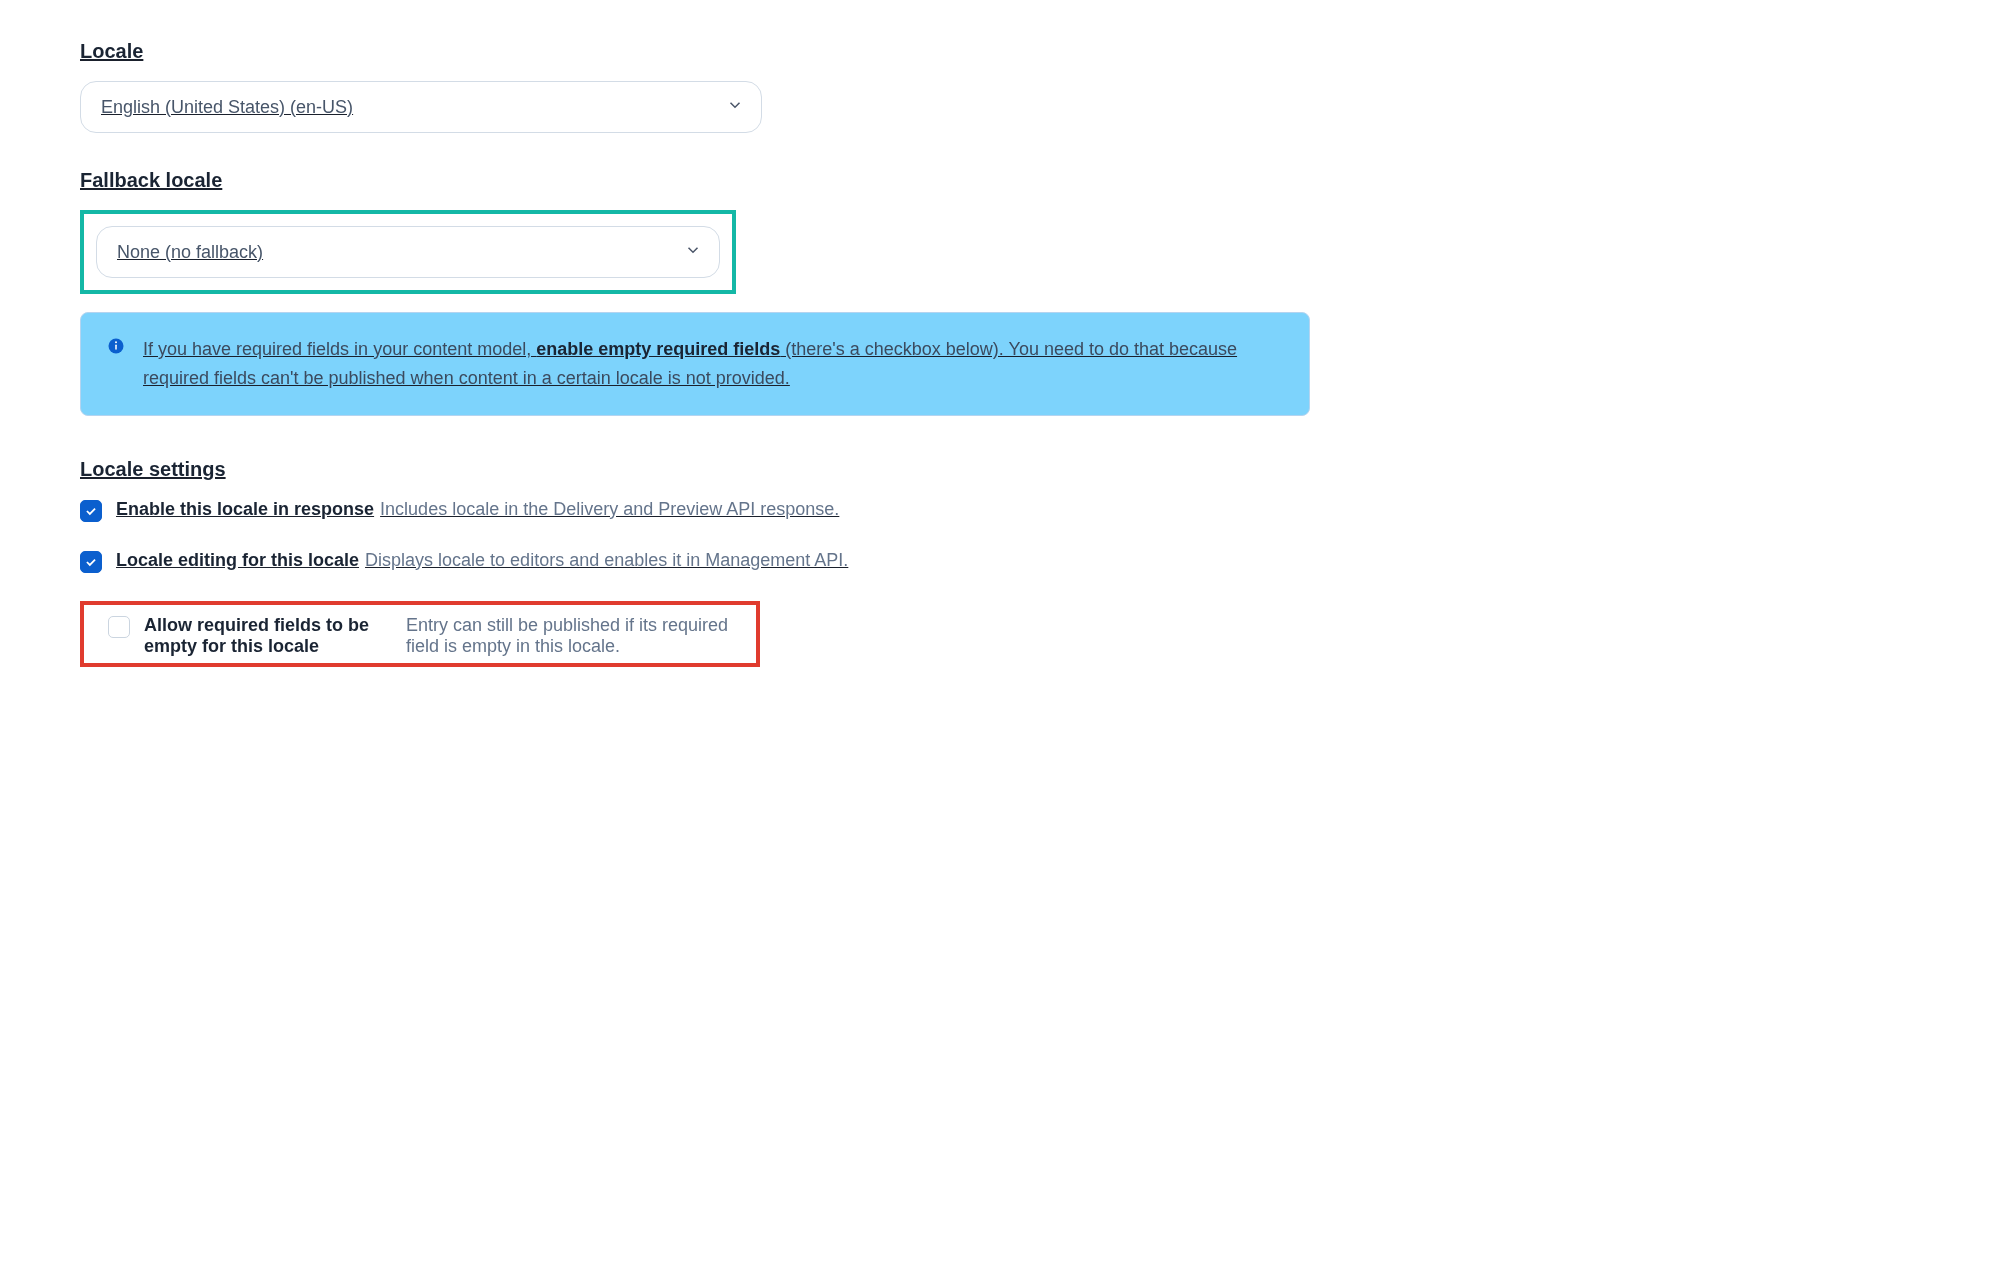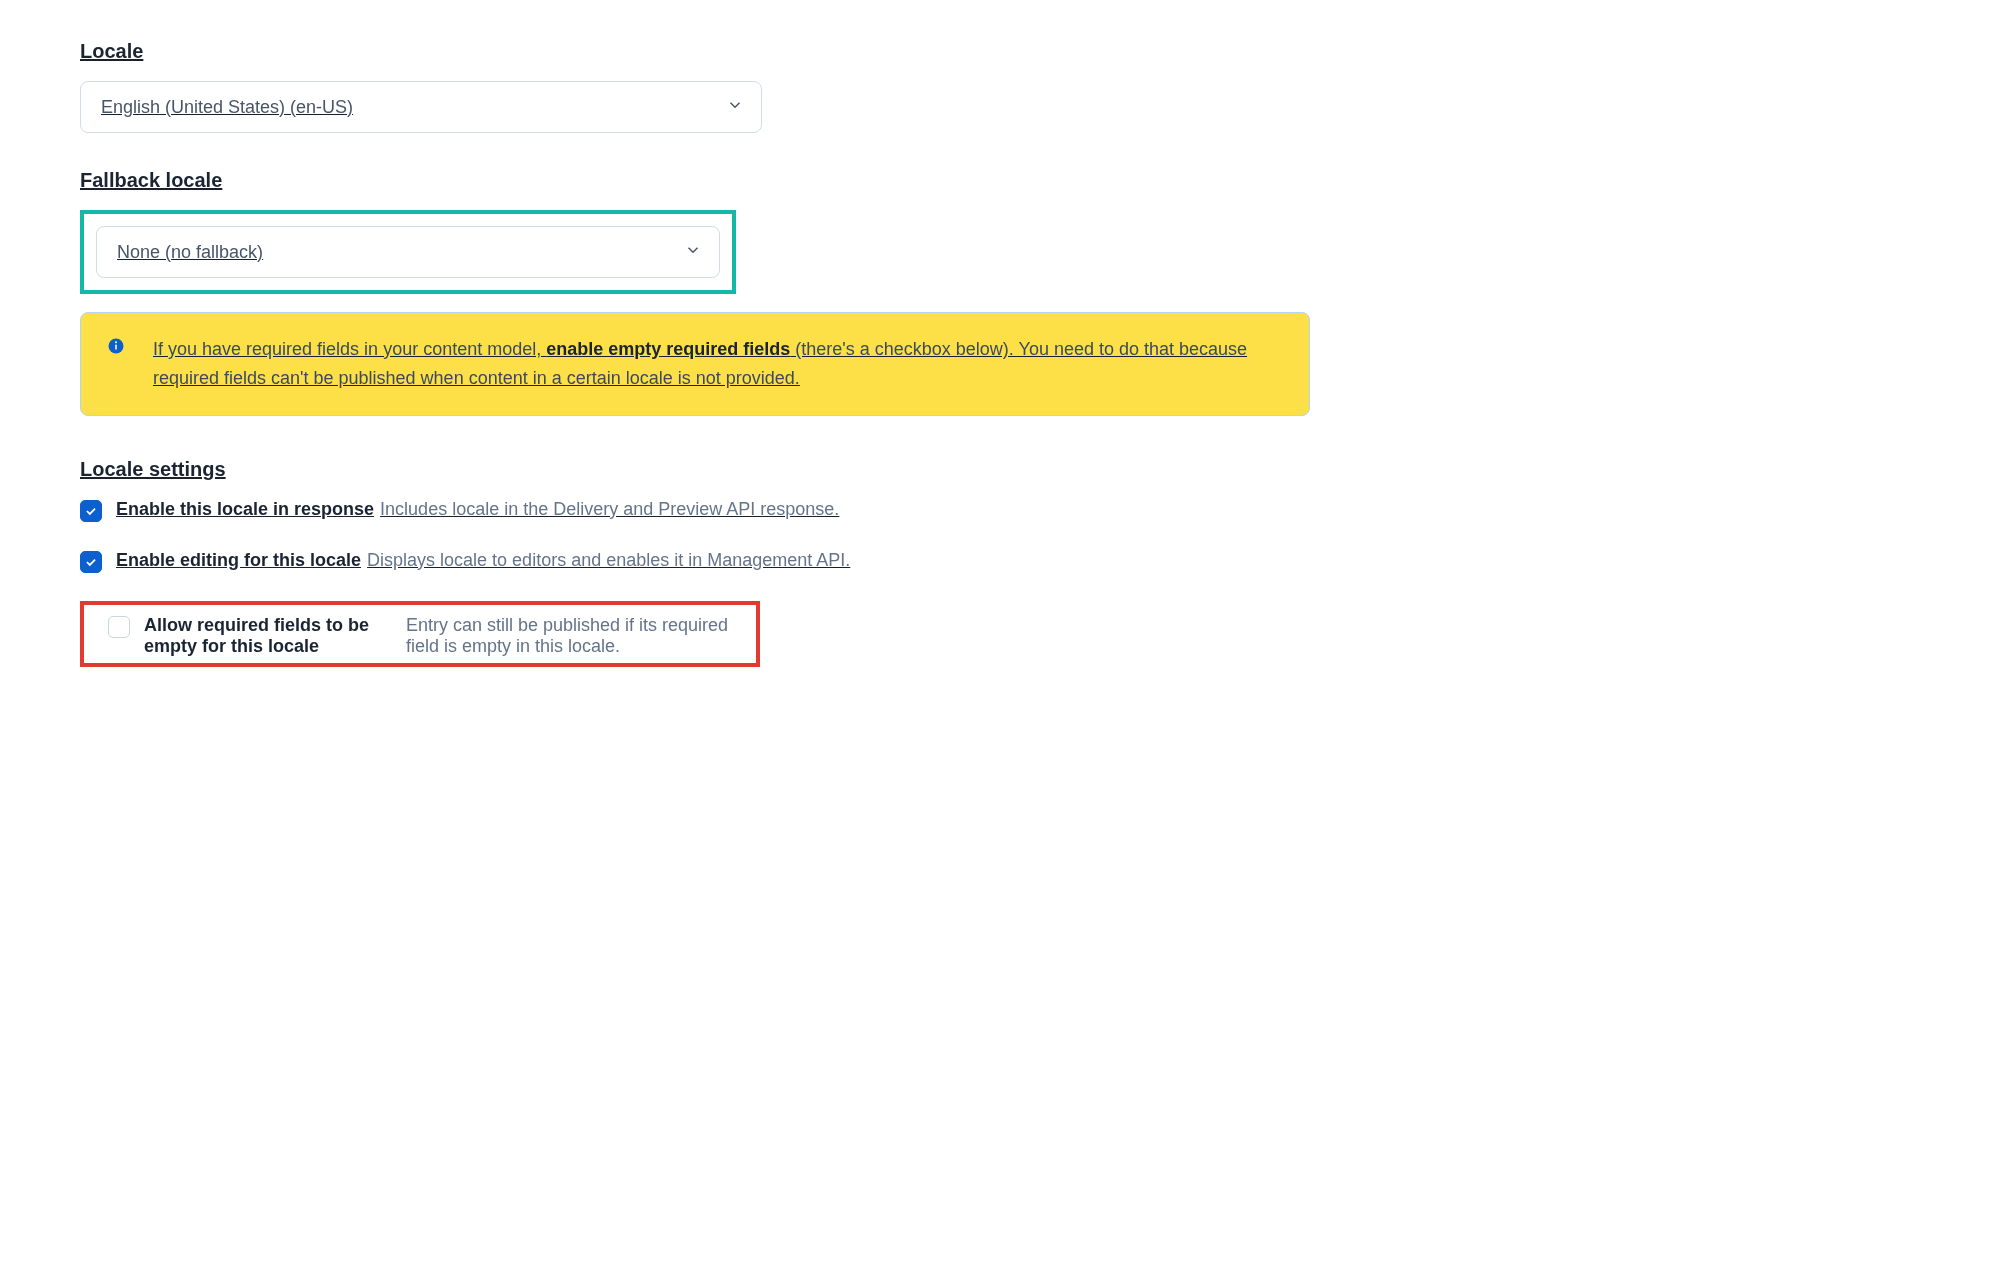--- a/index.html
+++ b/index.html
@@ -26,21 +26,21 @@
   }
   .select-wrapper {
     position: relative;
     width: 682px;
     margin-bottom: 36px;
   }
   .select {
     width: 100%;
     height: 52px;
     border: 1px solid #d3dce6;
-    border-radius: 8px;
+    border-radius: 16px;
     padding: 0 44px 0 20px;
     font-size: 18px;
     color: #475569;
     background: #fff;
     display: flex;
     align-items: center;
     cursor: pointer;
   }
   .select-caret {
     position: absolute;
@@ -66,26 +66,26 @@
     border: 4px solid #14b8a6;
     padding: 12px;
     width: 656px;
     margin-bottom: 18px;
   }
   .highlight-box .select-wrapper {
     margin-bottom: 0;
     width: 100%;
   }
   .info-note {
-    background: #fde047;
+    background: #7dd3fc;
     border: 1px solid #b4d4f0;
     border-radius: 8px;
     padding: 22px 26px;
     display: flex;
-    gap: 28px;
+    gap: 18px;
     margin-bottom: 42px;
     width: 100%;
     max-width: 1230px;
   }
   .info-icon {
     flex-shrink: 0;
     width: 18px;
     height: 18px;
     margin-top: 2px;
   }
@@ -222,21 +222,21 @@
   </div>
 
   
   <div class="checkbox-row">
     <div class="checkbox checked">
       <svg viewBox="0 0 24 24">
           <polyline points="5 12 10 17 19 8"></polyline>
         </svg>
     </div>
     <div class="checkbox-content">
-      <div class="checkbox-label">Enable editing for this locale</div>
+      <div class="checkbox-label">Locale editing for this locale</div>
       <div class="checkbox-desc">Displays locale to editors and enables it in Management API.</div>
     </div>
   </div>
 
   
   <div class="highlight-box-2">
     <div class="checkbox-row">
       <div class="checkbox unchecked"></div>
       <div class="checkbox-content">
         <div class="checkbox-label">Allow required fields to be empty for this locale</div>

